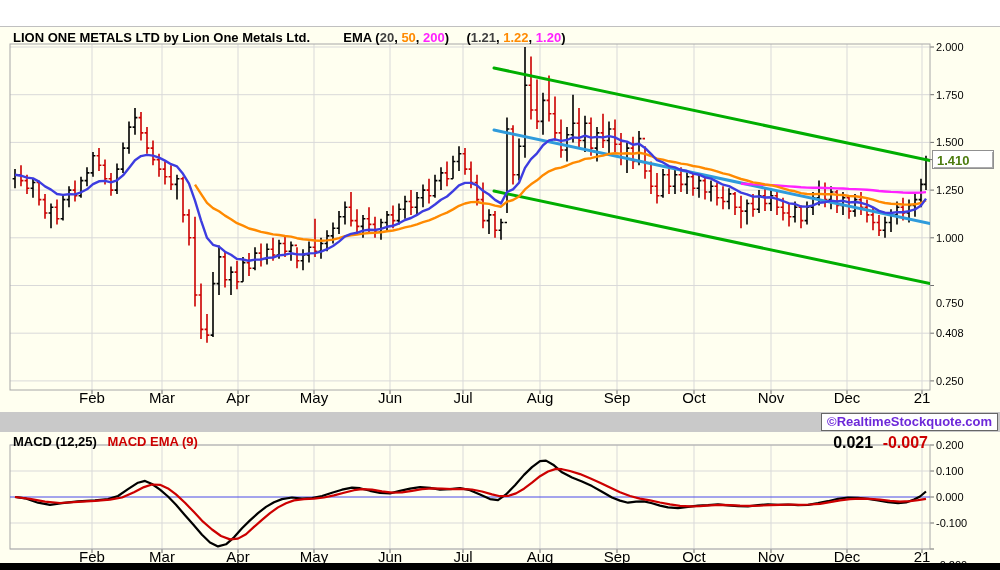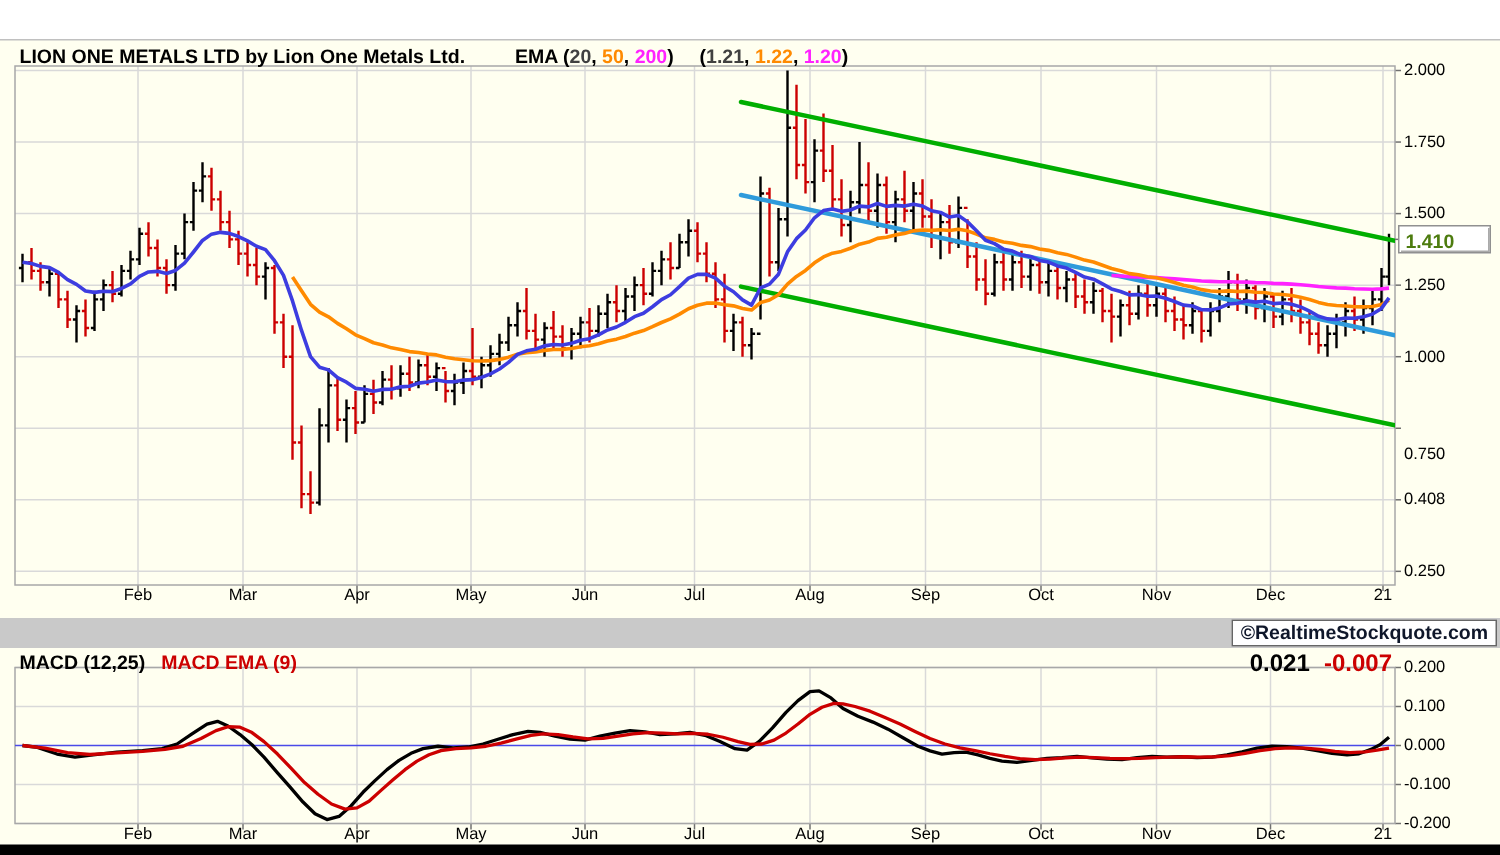--- a/index.html
+++ b/index.html
@@ -13,29 +13,29 @@
   
   .main-panel{position:absolute;left:0;top:26px;width:1000px;height:386px;background:#fffff0;
      border-top:1px solid #c0c0c0;box-sizing:border-box;}
   .macd-panel{position:absolute;left:0;top:432px;width:1000px;height:131px;background:#fffff0;}
   .title-row{position:absolute;left:13px;top:30px;font-size:13px;font-weight:bold;color:#000;white-space:nowrap;z-index:4;}
   .title-row .gap{display:inline-block;width:26px;}
   .title-row .gap2{display:inline-block;width:10px;}
   .c-blue{color:#404040;} .c-orange{color:#ff8a00;} .c-magenta{color:#ff22ff;} .c-red{color:#cc0000;}
   .strip{position:absolute;left:0;top:412px;width:1000px;height:20px;background:#c9c9c9;}
   .watermark-box{position:absolute;top:1px;right:2px;height:16px;line-height:16px;background:#ffffff;
-     border:1px solid #666;padding:0 5px;font-size:13px;font-weight:bold;color:#0f172a;}
+     border:1px solid #666;padding:0 5px;font-size:13px;font-weight:bold;color:#6d28d9;}
   .macd-header{position:absolute;left:13px;top:434px;font-size:13px;font-weight:bold;color:#000;z-index:4;white-space:nowrap;}
   .macd-values{position:absolute;top:434px;right:72px;font-size:16px;font-weight:bold;z-index:4;white-space:nowrap;}
   .macd-values .v2{margin-left:5px;}
   .bottom-strip{position:absolute;left:0;top:563px;width:1000px;height:7px;background:#000;}
   #overlay{position:absolute;left:0;top:0;z-index:2;}
   #labels{position:absolute;left:0;top:0;width:1000px;height:570px;z-index:3;pointer-events:none;}
   .ytick{position:absolute;font-size:11px;color:#000;transform:translateY(-50%);white-space:nowrap;}
-  .xtick{position:absolute;font-size:11px;color:#000;transform:translate(-50%,-50%);white-space:nowrap;}
+  .xtick{position:absolute;font-size:15px;color:#000;transform:translate(-50%,-50%);white-space:nowrap;}
   .last-price-badge{position:absolute;left:932px;top:150px;width:62px;height:19px;z-index:4;
      background:#ffffff;border:1px solid #909090;box-shadow:1px 1px 0 #fff inset,-1px -1px 0 #aaa inset;
      font-size:13px;font-weight:bold;color:#4d7c0f;line-height:19px;padding-left:4px;box-sizing:border-box;}
   .plot-hit{position:absolute;z-index:3;background:transparent;}
 </style>
 </head>
 <body>
 
 <div id="app">
 
@@ -345,21 +345,21 @@
       <span class="xtick" style="left: 540px; top: 397px;">Aug</span>
       <span class="xtick" style="left: 617px; top: 397px;">Sep</span>
       <span class="xtick" style="left: 694px; top: 397px;">Oct</span>
       <span class="xtick" style="left: 771px; top: 397px;">Nov</span>
       <span class="xtick" style="left: 847px; top: 397px;">Dec</span>
       <span class="xtick" style="left: 922px; top: 397px;">21</span>
       <span class="ytick" style="left: 936px; top: 445px;">0.200</span>
       <span class="ytick" style="left: 936px; top: 471px;">0.100</span>
       <span class="ytick" style="left: 936px; top: 497px;">0.000</span>
       <span class="ytick" style="left: 936px; top: 523px;">-0.100</span>
-      <span class="ytick" style="left: 936px; top: 549px;">-0.200</span>
+      <span class="ytick" style="left: 936px; top: 565px;">-0.200</span>
       <span class="xtick" style="left: 92px; top: 556px;">Feb</span>
       <span class="xtick" style="left: 162px; top: 556px;">Mar</span>
       <span class="xtick" style="left: 238px; top: 556px;">Apr</span>
       <span class="xtick" style="left: 314px; top: 556px;">May</span>
       <span class="xtick" style="left: 390px; top: 556px;">Jun</span>
       <span class="xtick" style="left: 463px; top: 556px;">Jul</span>
       <span class="xtick" style="left: 540px; top: 556px;">Aug</span>
       <span class="xtick" style="left: 617px; top: 556px;">Sep</span>
       <span class="xtick" style="left: 694px; top: 556px;">Oct</span>
       <span class="xtick" style="left: 771px; top: 556px;">Nov</span>

